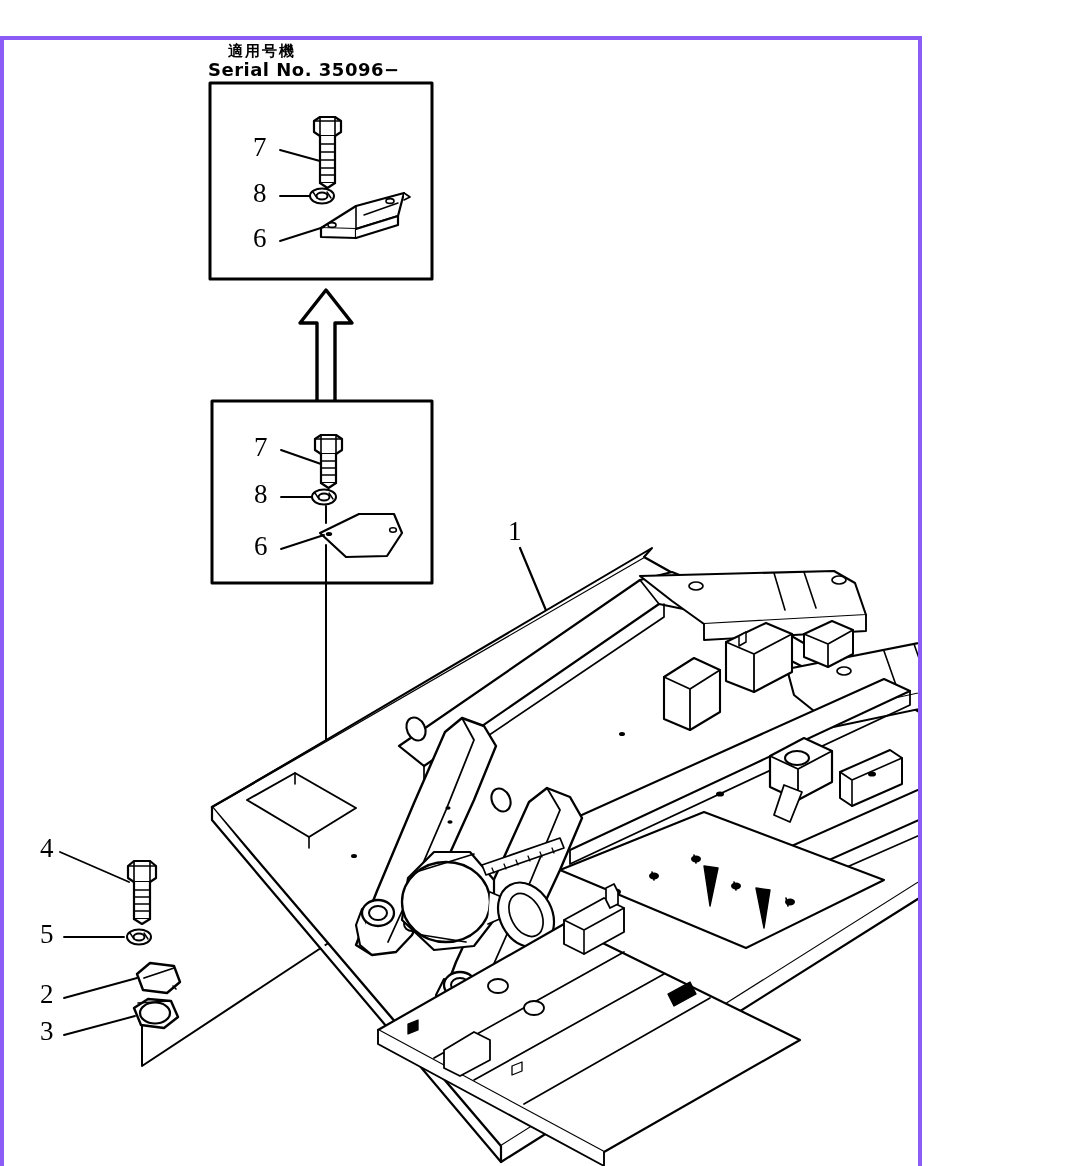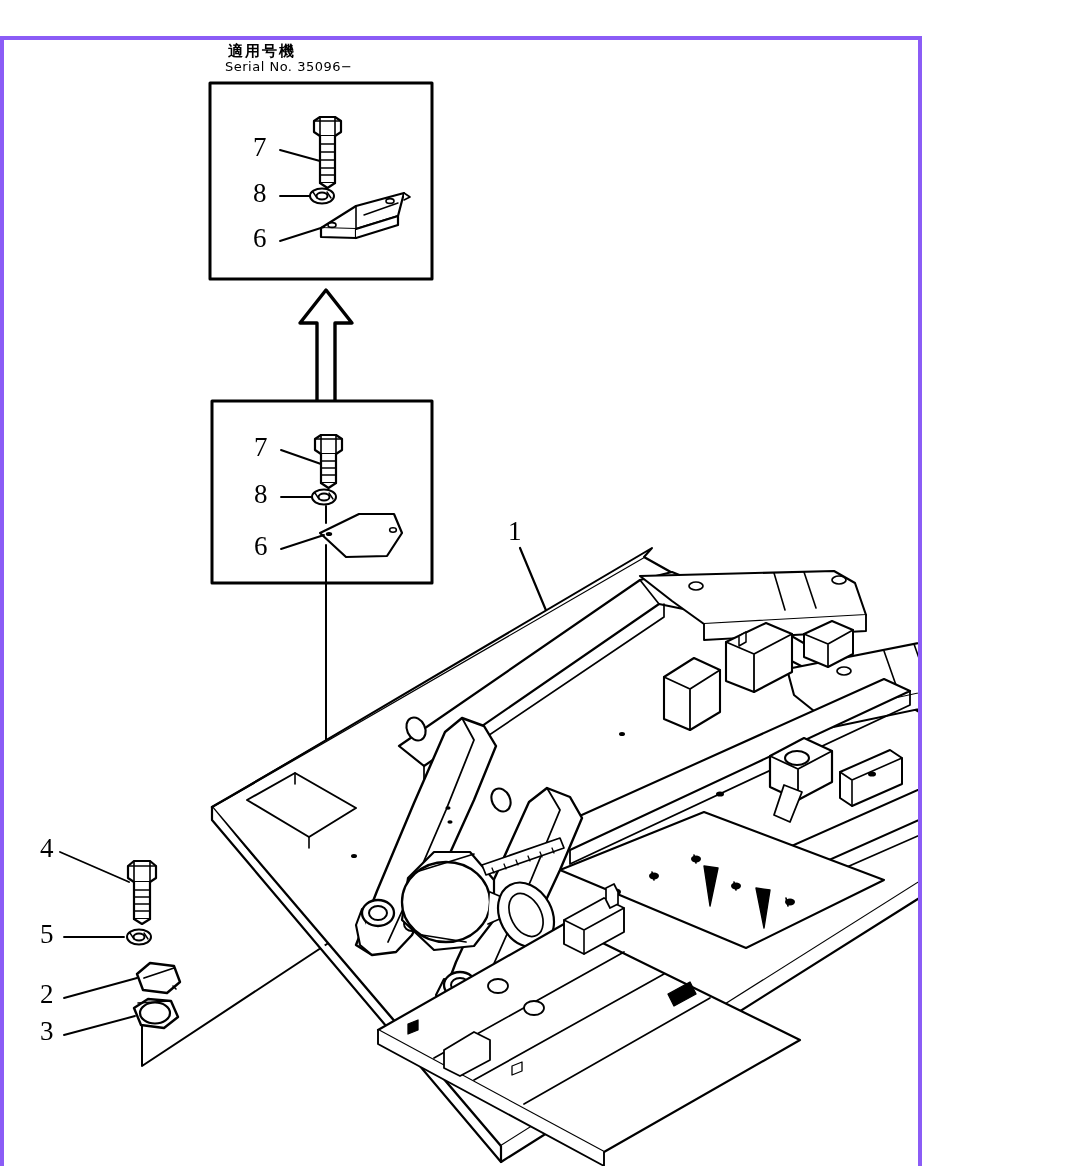--- a/index.html
+++ b/index.html
@@ -33,25 +33,25 @@
     top: 2px;
     font-family: "DejaVu Sans", sans-serif;
     font-size: 15px;
     font-weight: bold;
     letter-spacing: 2px;
     color: #000;
     white-space: nowrap;
   }
   .serial-title {
     position: absolute;
-    left: 221px;
+    left: 204px;
     top: 19px;
     font-family: "DejaVu Sans", sans-serif;
-    font-size: 13px;
-    font-weight: normal;
+    font-size: 18px;
+    font-weight: bold;
     letter-spacing: 0.5px;
     color: #000;
     white-space: nowrap;
   }
   .callout {
     position: absolute;
     font-family: "Liberation Serif", "DejaVu Serif", serif;
     font-size: 27px;
     color: #000;
     line-height: 1;

